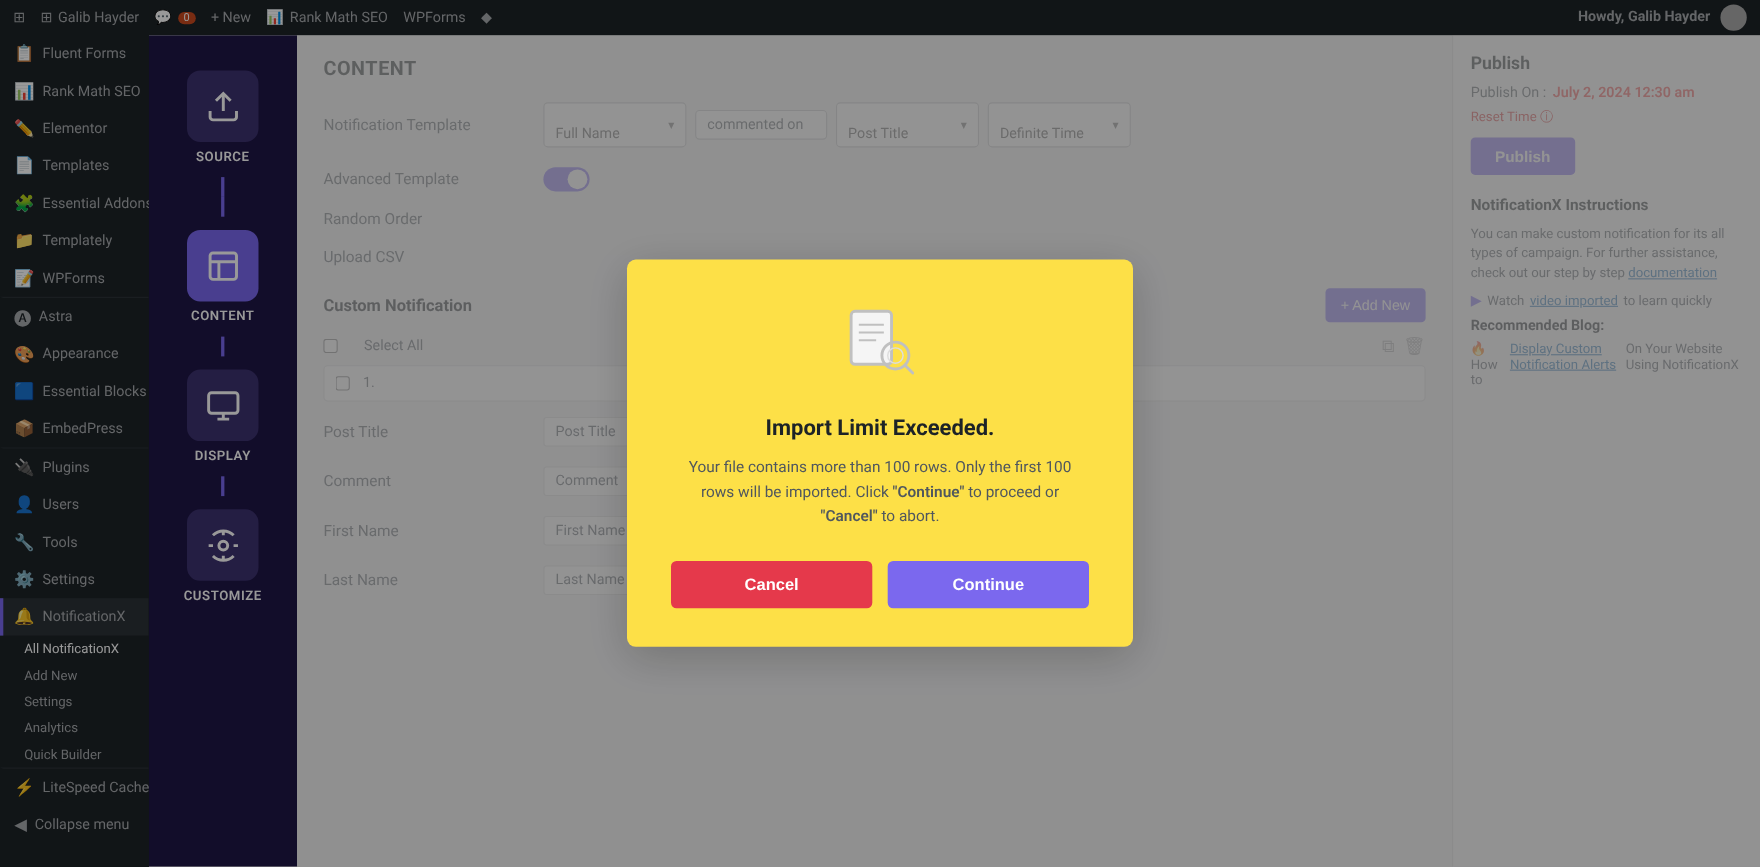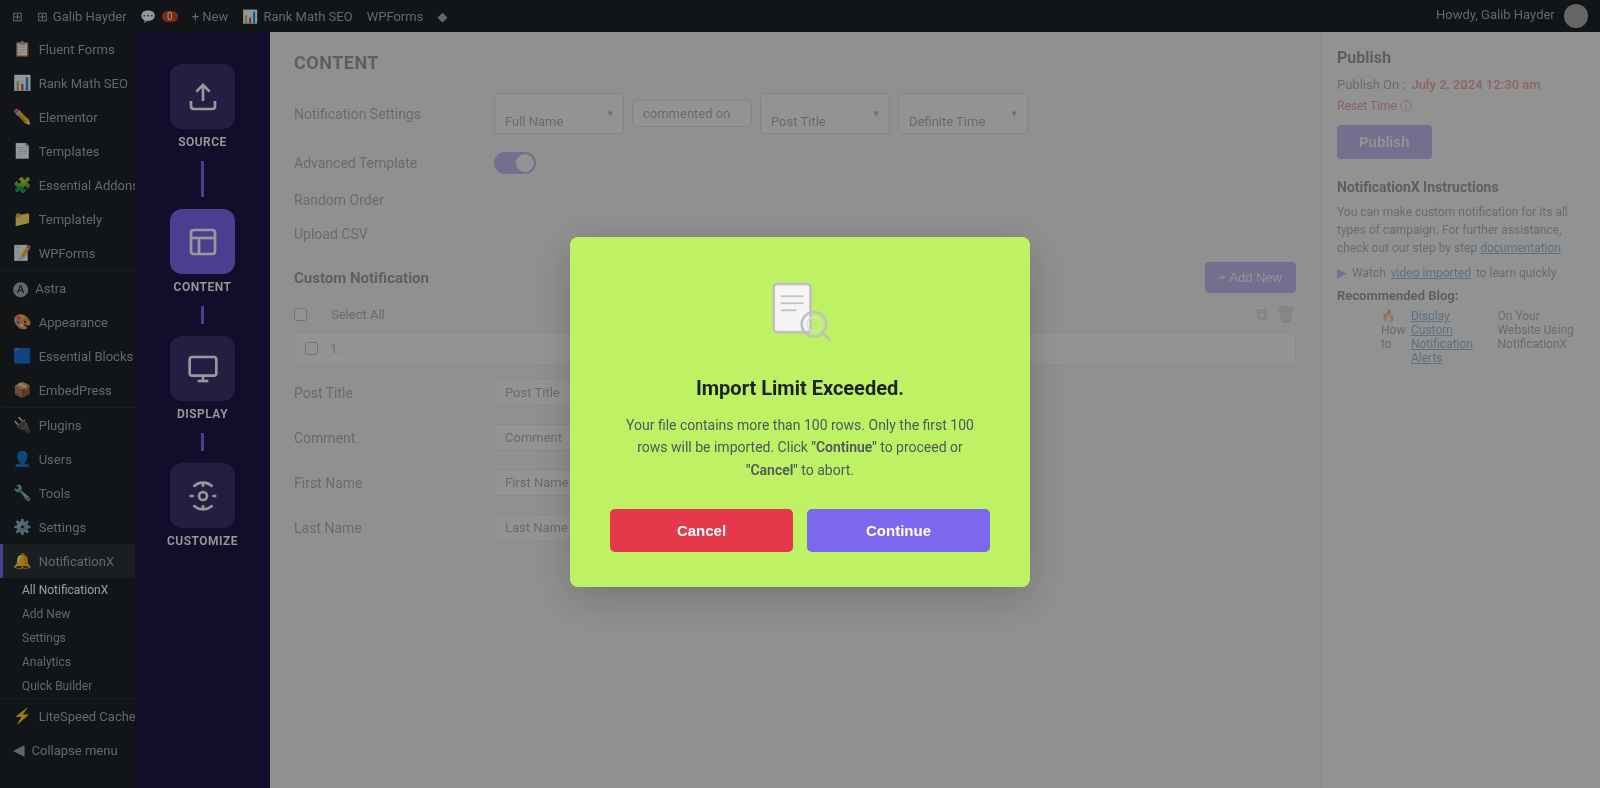--- a/index.html
+++ b/index.html
@@ -11,21 +11,21 @@
       color: #fff;
       height: 32px;
       display: flex;
       align-items: center;
       padding: 0 12px;
       gap: 14px;
       font-size: 13px;
       flex-shrink: 0;
     }
     .admin-bar-item { display: flex; align-items: center; gap: 5px; color: #a7aaad; cursor: pointer; white-space: nowrap; }
-    .admin-bar-right { margin-left: auto; color: #a7aaad; font-size: 13px; }
+    .admin-bar-right { margin-left: auto; color: #a7aaad; font-size: 13px; font-weight: bold; }
     .admin-bar-badge {
       background: #ca4a1f;
       color: #fff;
       border-radius: 10px;
       font-size: 10px;
       padding: 0 4px;
       min-width: 16px;
       text-align: center;
     }
 
@@ -209,21 +209,21 @@
       font-size: 14px;
       font-weight: 600;
       cursor: pointer;
       margin-top: 10px;
     }
     .instructions-title { font-size: 14px; font-weight: 700; color: #1d2327; margin-bottom: 8px; }
     .instructions-text { font-size: 12px; color: #50575e; line-height: 1.5; margin-bottom: 8px; }
     .instructions-link { color: #2271b1; text-decoration: underline; cursor: pointer; }
     .watch-row { display: flex; align-items: center; gap: 5px; font-size: 12px; color: #50575e; margin-bottom: 8px; }
     .recommended-title { font-size: 13px; font-weight: 700; color: #1d2327; margin-bottom: 6px; }
-    .recommended-item { display: flex; align-items: flex-start; gap: 5px; font-size: 12px; color: #50575e; margin-left: 44px; }
+    .recommended-item { display: flex; align-items: flex-start; gap: 5px; font-size: 12px; color: #50575e; }
 
     
     .notification-field {
       background: #fff;
       border: 1px solid #c3c4c7;
       border-radius: 4px;
       padding: 5px 10px;
       font-size: 13px;
       color: #50575e;
       min-width: 120px;
@@ -234,21 +234,21 @@
     #modal-overlay {
       position: fixed;
       inset: 0;
       background: rgba(0,0,0,0.4);
       display: flex;
       align-items: center;
       justify-content: center;
       z-index: 1000;
     }
     #modal-box {
-      background: #bef264;
+      background: #fde047;
       border-radius: 8px;
       padding: 40px 40px 35px;
       width: 460px;
       max-width: 90%;
       display: flex;
       flex-direction: column;
       align-items: center;
       box-shadow: 0 10px 40px rgba(0,0,0,0.2);
       margin-top: 36px;
     }
@@ -473,21 +473,21 @@
       </div>
       <div class="step-label">CUSTOMIZE</div>
     </div>
   </div>
 
   <div id="main">
     <div id="content-area" class="dimmed">
       <div class="content-section-title">CONTENT</div>
 
       <div class="form-row">
-        <div class="form-label">Notification Settings</div>
+        <div class="form-label">Notification Template</div>
         <div class="form-controls">
           <div class="tag-select">
             <span class="tag-select-text">Full Name</span>
             <span class="select-arrow">▾</span>
           </div>
           <div class="notification-field">
             <span>commented on</span>
           </div>
           <div class="tag-select">
             <span class="tag-select-text">Post Title</span>

